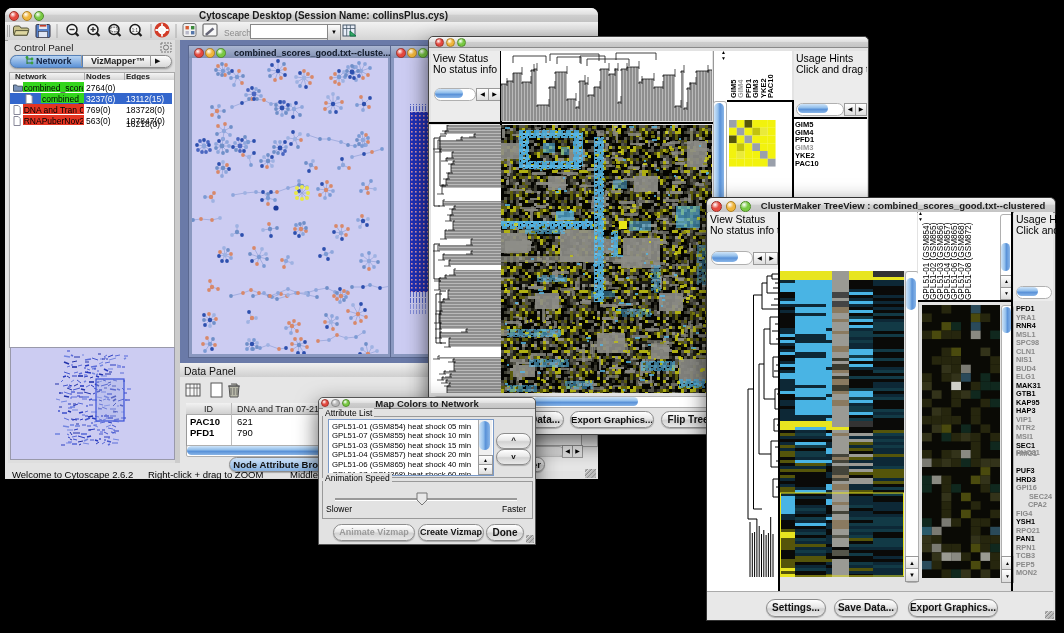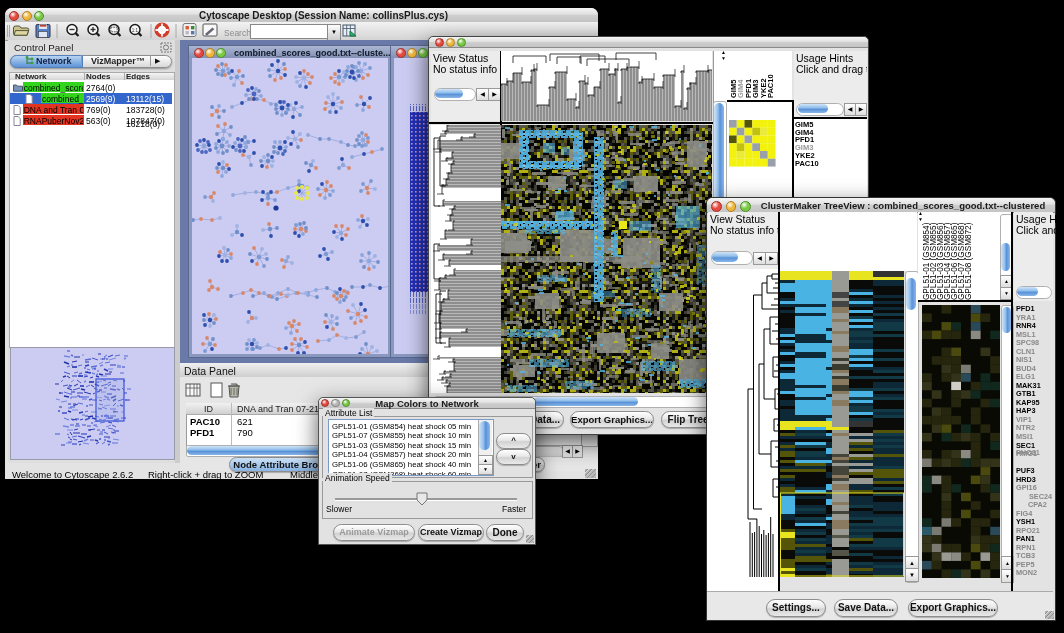--- a/index.html
+++ b/index.html
@@ -105,21 +105,21 @@
       <div style="position:absolute;left:15.0px;top:42px;width:60.8px;height:10px;background:#33d51c;"></div>
       <div style="position:absolute;left:15.7px;top:43px;font-size:8.5px;color:#000;max-width:59.3px;overflow:hidden;white-space:nowrap;">combined_scores_</div>
       <div style="position:absolute;left:78px;top:43px;font-size:8.5px;color:#000;">2764(0)</div>
       <div style="position:absolute;left:118px;top:43px;font-size:8.5px;color:#000;margin-top:36px;">16218(0)</div>
       <div style="position:absolute;left:2px;top:52.5px;width:162px;height:11px;background:#3366cc;"></div>
       <svg style="position:absolute;left:17px;top:53.5px;" width="8" height="10">
         <path d="M1 0.5 h4.2 l2 2 v7 h-6.2 z" fill="#fff" stroke="#889"></path>
       </svg>
       <div style="position:absolute;left:33.3px;top:53px;width:42.5px;height:10px;background:#33d51c;"></div>
       <div style="position:absolute;left:34px;top:54px;font-size:8.5px;color:#000;max-width:41px;overflow:hidden;white-space:nowrap;">combined_sco</div>
-      <div style="position:absolute;left:78px;top:54px;font-size:8.5px;color:#fff;">2569(9)</div>
+      <div style="position:absolute;left:78px;top:54px;font-size:8.5px;color:#fff;">3237(6)</div>
       <div style="position:absolute;left:118px;top:54px;font-size:8.5px;color:#fff;">13112(15)</div>
       <svg style="position:absolute;left:5px;top:64.5px;" width="8" height="10">
         <path d="M1 0.5 h4.2 l2 2 v7 h-6.2 z" fill="#fff" stroke="#889"></path>
       </svg>
       <div style="position:absolute;left:15.0px;top:64px;width:60.8px;height:10px;background:#e33422;"></div>
       <div style="position:absolute;left:15.7px;top:65px;font-size:8.5px;color:#000;max-width:59.3px;overflow:hidden;white-space:nowrap;">DNA and Tran 07</div>
       <div style="position:absolute;left:78px;top:65px;font-size:8.5px;color:#000;">769(0)</div>
       <div style="position:absolute;left:118px;top:65px;font-size:8.5px;color:#000;">183728(0)</div>
       <svg style="position:absolute;left:5px;top:75.5px;" width="8" height="10">
         <path d="M1 0.5 h4.2 l2 2 v7 h-6.2 z" fill="#fff" stroke="#889"></path>

